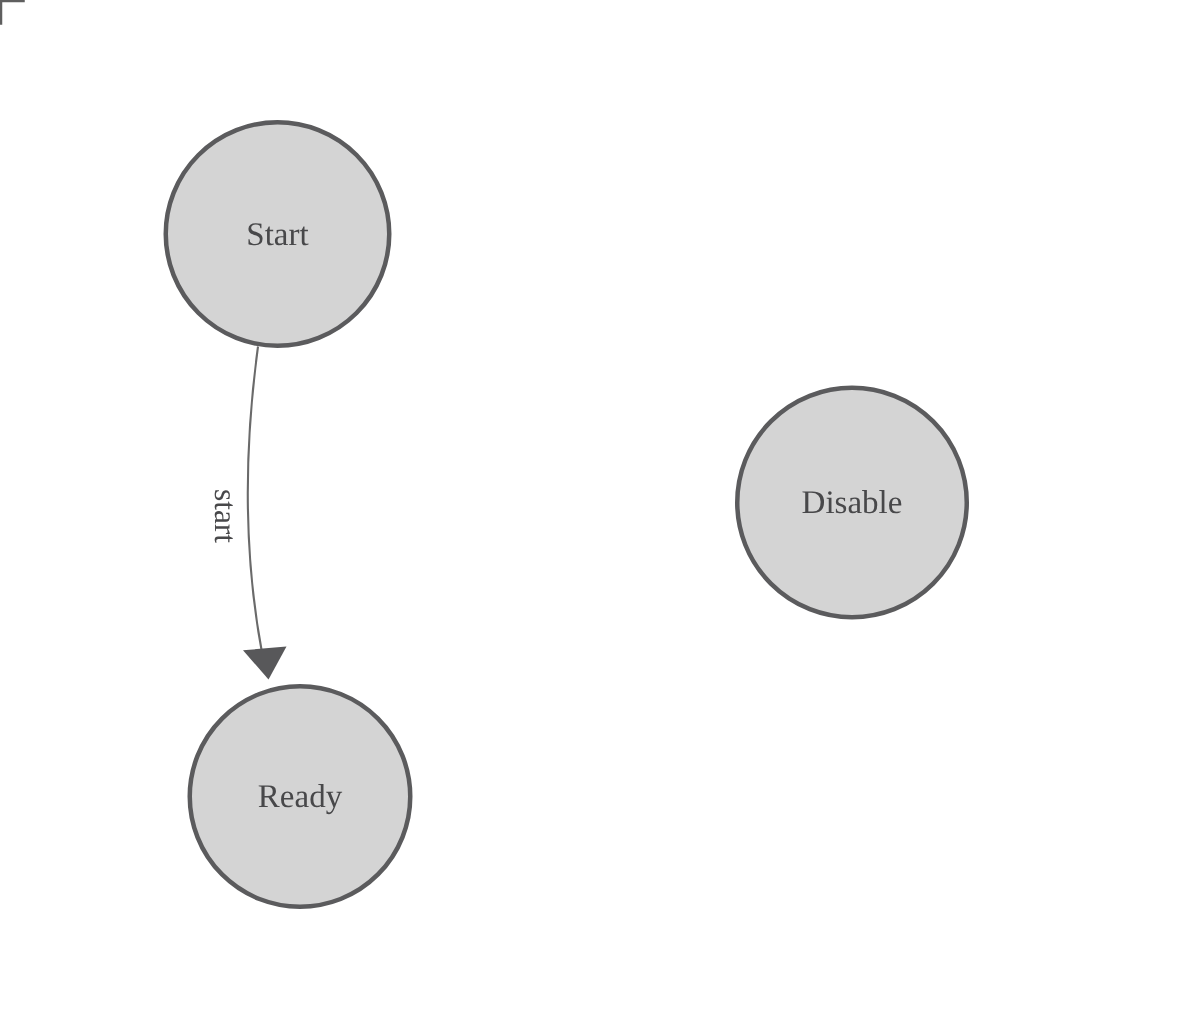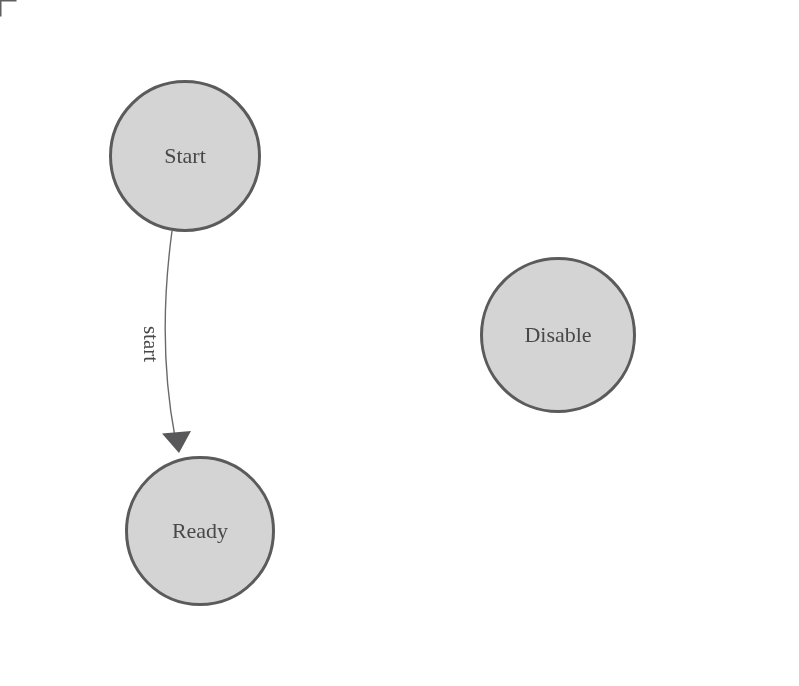--- a/index.html
+++ b/index.html
@@ -34,21 +34,21 @@
     justify-content: center;
   }
   .state-label {
     font-size: 22px;
     color: #48484a;
     white-space: nowrap;
     user-select: none;
   }
   #node-start   { left: 109px; top:  80px; width: 152px; height: 152px; }
   #node-ready   { left: 125px; top: 456px; width: 150px; height: 150px; text-align: center; }
-  #node-disable { left: 480px; top: 257px; width: 156px; height: 156px; }
+  #node-disable { left: 490px; top: 257px; width: 156px; height: 156px; }
   .edge-label {
     position: absolute;
     left: 150px;
     top: 344px;
     transform: translate(-50%, -50%) rotate(90deg);
     font-size: 21px;
     color: #48484a;
     white-space: nowrap;
     user-select: none;
   }

